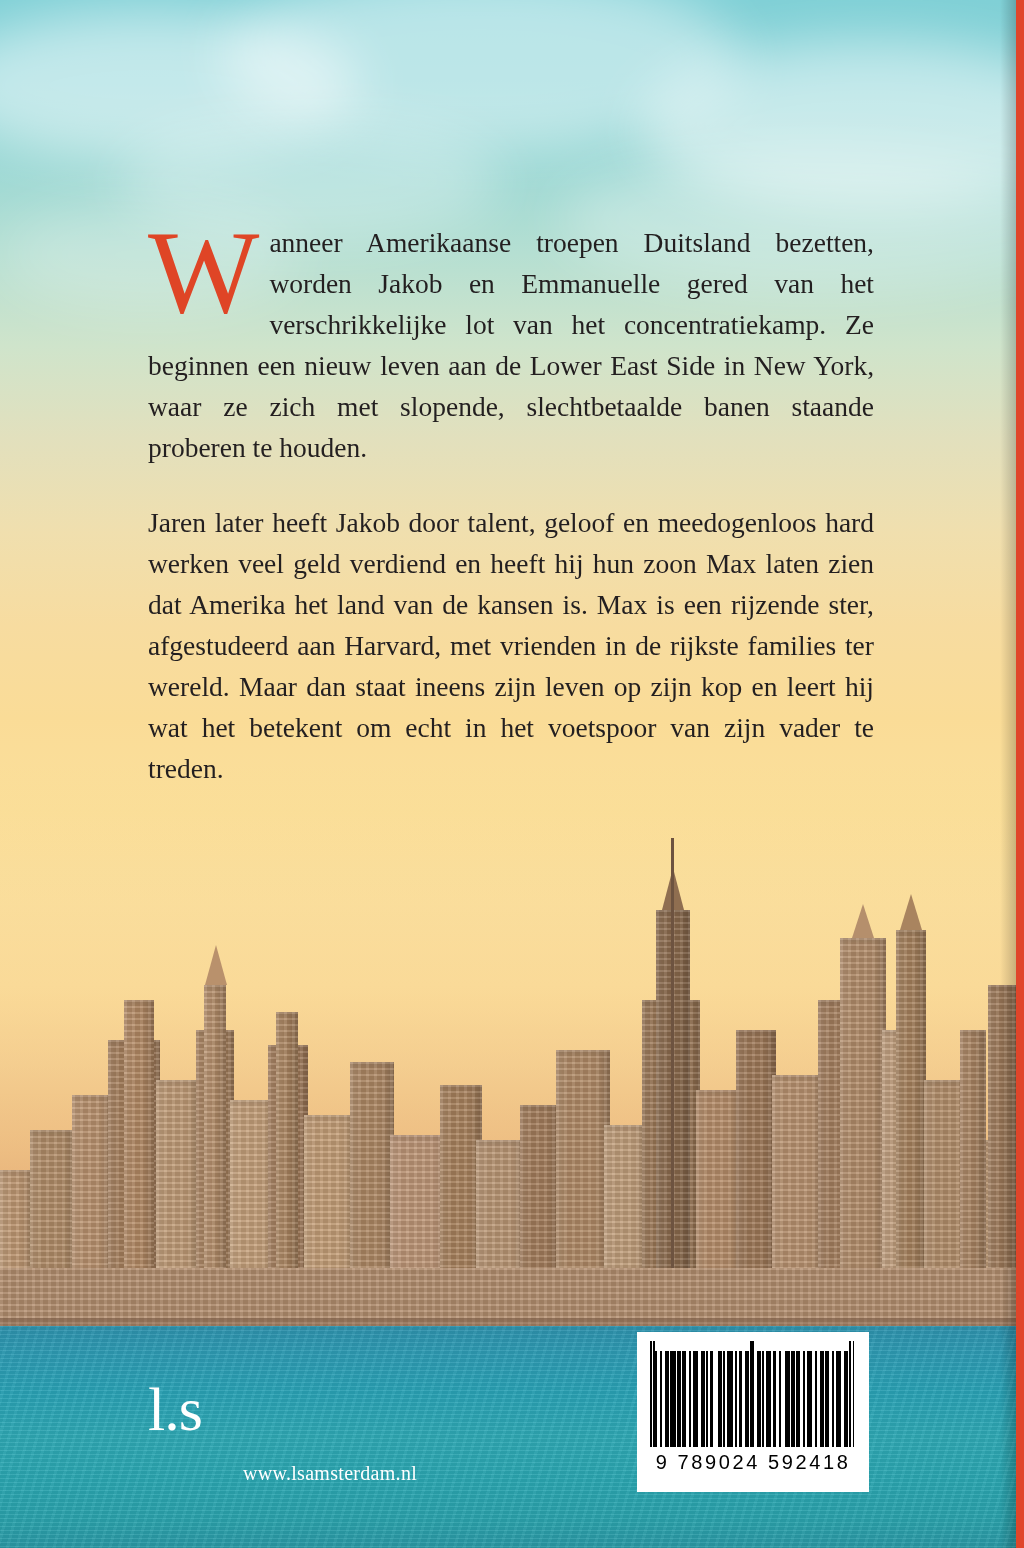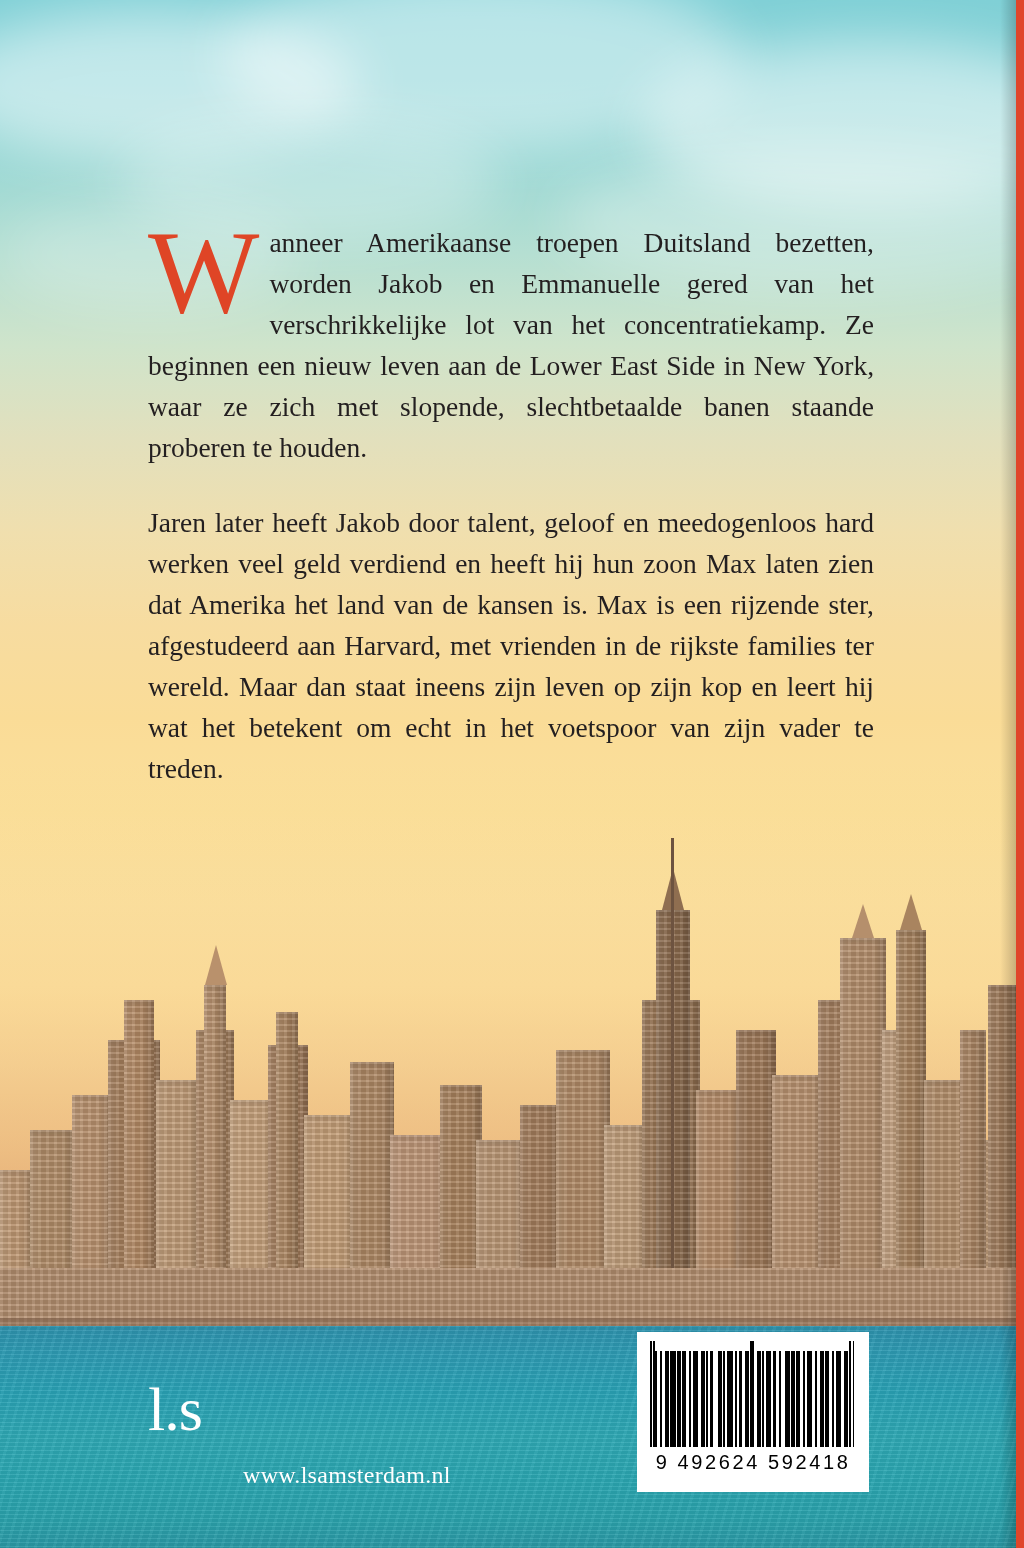--- a/index.html
+++ b/index.html
@@ -219,21 +219,21 @@
     line-height: 62px;
     letter-spacing: -1px;
     font-weight: 400;
   }
   .logo-url {
     position: absolute;
     left: 243px;
     top: 1462px;
     color: #ffffff;
     font-family: "Liberation Serif", serif;
-    font-size: 24px;
+    font-size: 20px;
     letter-spacing: 0.3px;
   }
 </style>
 </head>
 <body>
 
 <div class="page">
 
   <div class="sky">
     <div class="cloud c1"></div>
@@ -416,19 +416,19 @@
         <div class="bar" style="width: 1.71667px; background: rgb(0, 0, 0); height: 96px;"></div>
         <div class="bar" style="width: 1.71667px; background: transparent; height: 96px;"></div>
         <div class="bar" style="width: 1.71667px; background: transparent; height: 96px;"></div>
         <div class="bar" style="width: 1.71667px; background: rgb(0, 0, 0); height: 96px;"></div>
         <div class="bar" style="width: 1.71667px; background: rgb(0, 0, 0); height: 96px;"></div>
         <div class="bar" style="width: 1.71667px; background: transparent; height: 96px;"></div>
         <div class="bar" style="width: 1.71667px; background: rgb(0, 0, 0); height: 106px;"></div>
         <div class="bar" style="width: 1.71667px; background: transparent; height: 106px;"></div>
         <div class="bar" style="width: 1.71667px; background: rgb(0, 0, 0); height: 106px;"></div>
       </div>
-    <div class="barcode-digits">9 492624 592418</div>
+    <div class="barcode-digits">9 789024 592418</div>
   </div>
 
   <div class="spine-shadow"></div>
   <div class="spine"></div>
 
 </div>
 
 </body></html>

